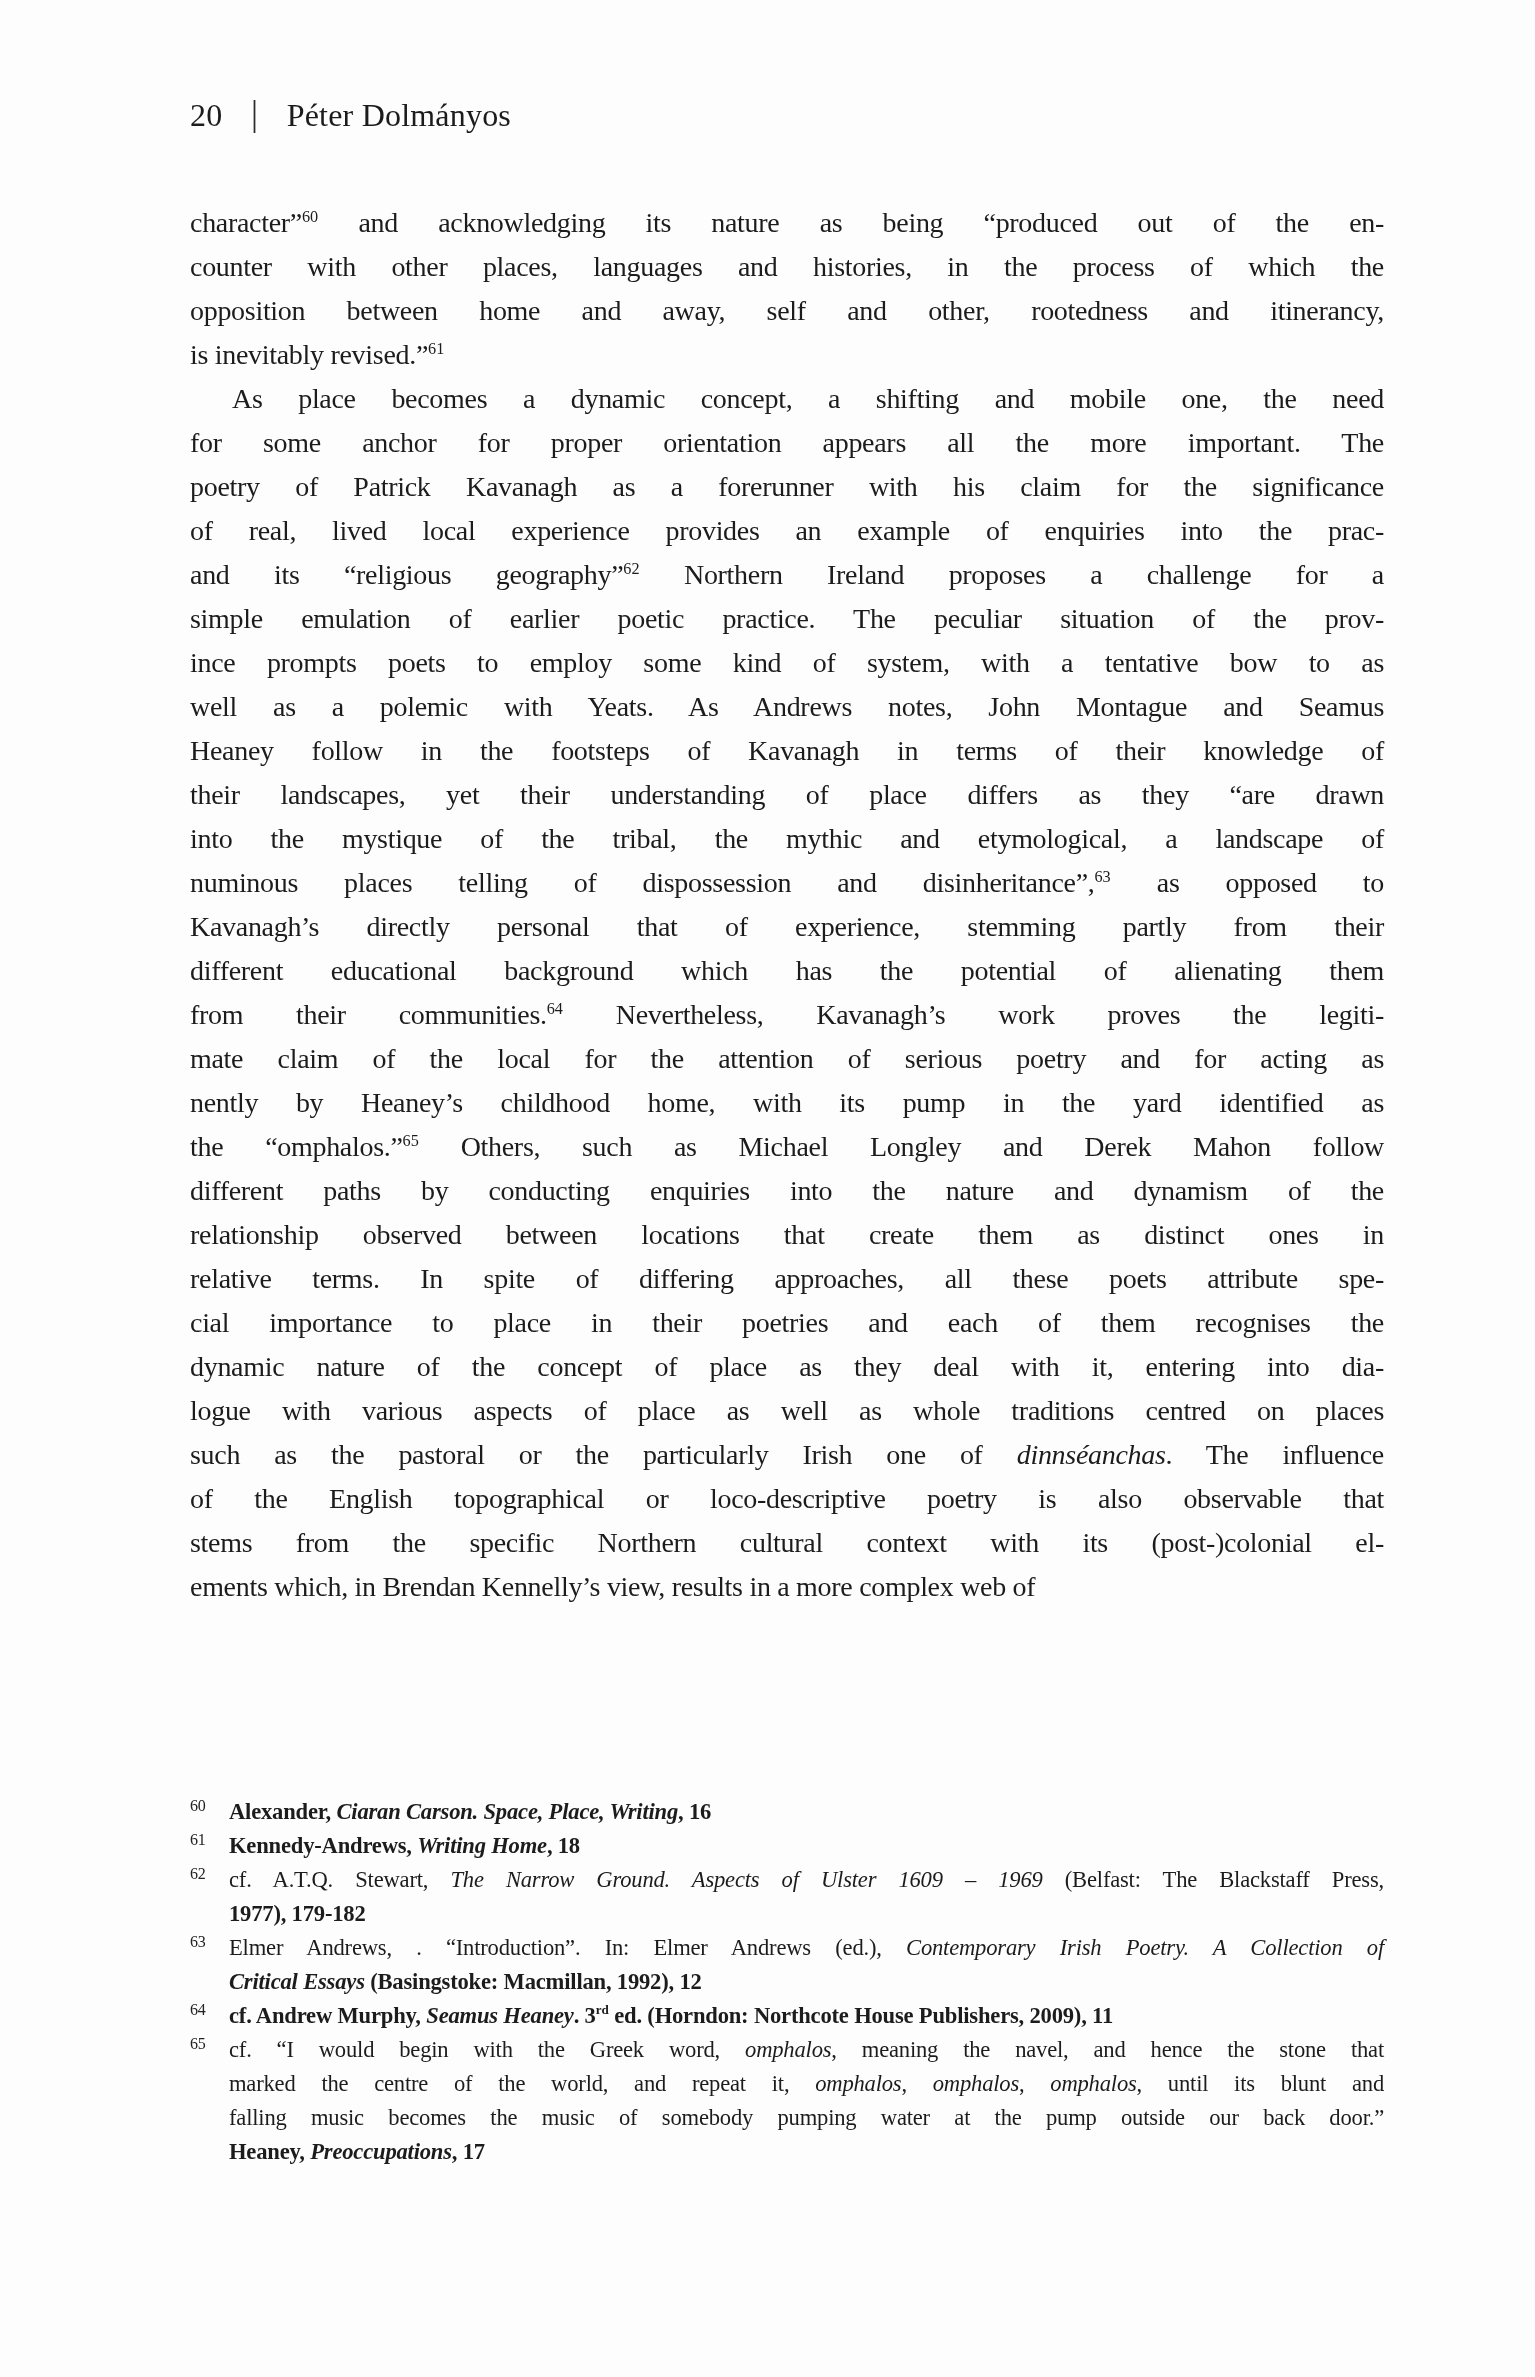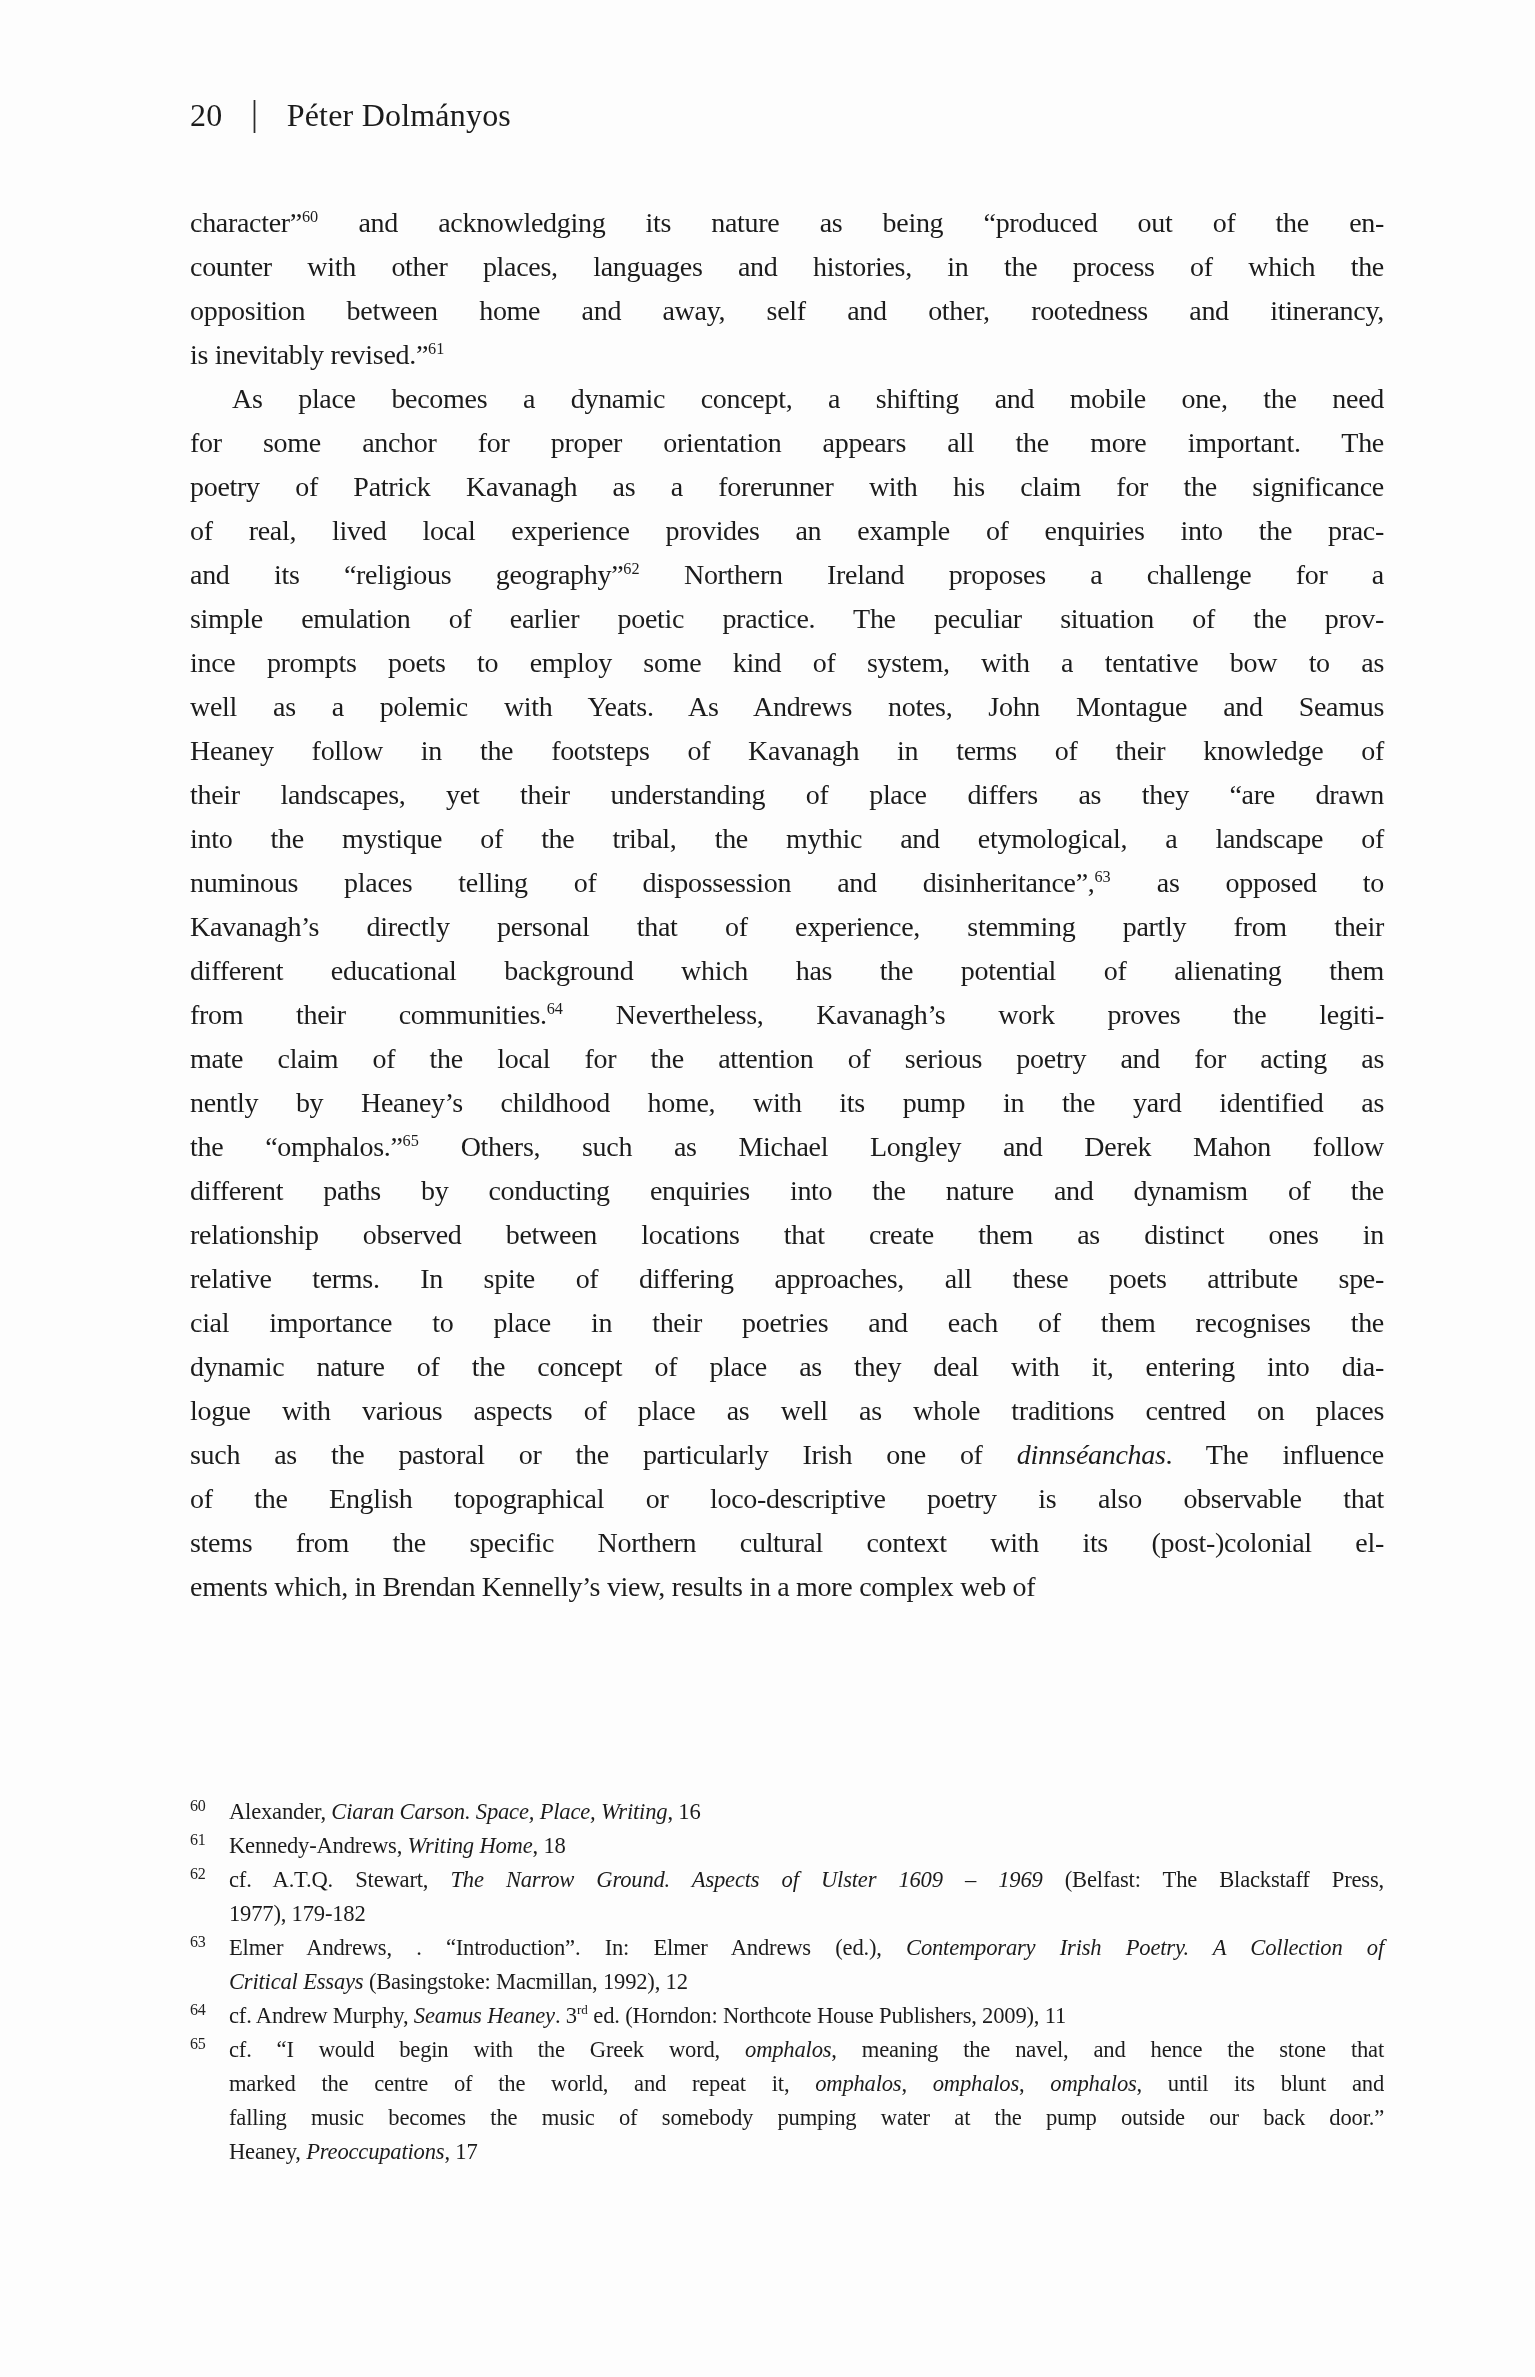--- a/index.html
+++ b/index.html
@@ -77,20 +77,21 @@
     color: #222;
   }
   .fn-line {
     height: 34px;
     text-align: justify;
     text-align-last: justify;
     -moz-text-align-last: justify;
   }
   .fn-line.last {
     text-align-last: left;
+    font-weight: bold;
     -moz-text-align-last: left;
   }
 </style>
 </head>
 <body>
 
 <div class="page">
 
   <header class="running-header">
     <span class="pnum">20</span>

